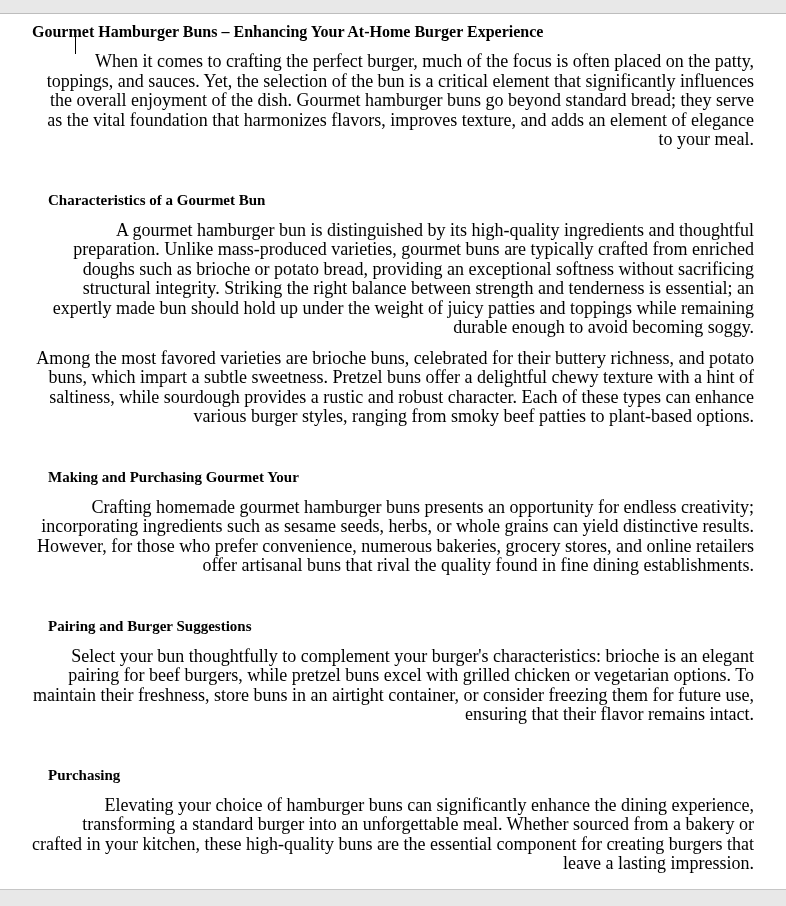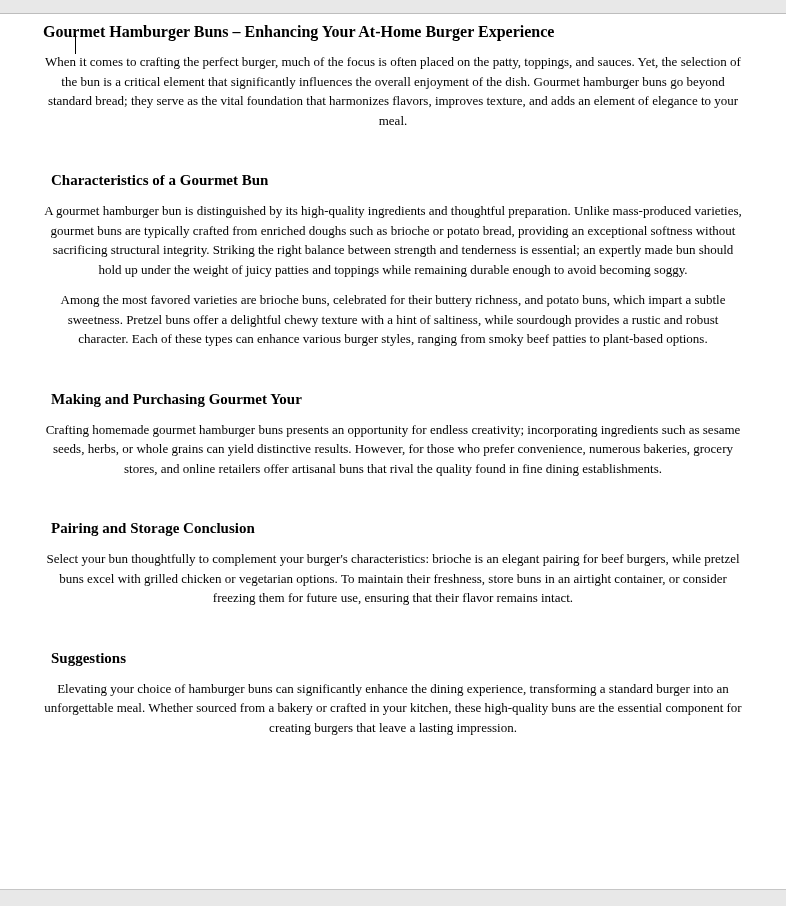--- a/index.html
+++ b/index.html
@@ -25,21 +25,21 @@
   }
   .chrome.bottom {
     height: 17px;
     border-top: 1px solid #c6c6c6;
   }
   .page {
     position: relative;
     width: 786px;
     height: 875px;
     box-sizing: border-box;
-    padding: 0 43px;
+    padding: 0 32px;
     background: #ffffff;
     overflow: hidden;
   }
   .caret {
     position: absolute;
     left: 75px;
     top: 20px;
     width: 1px;
     height: 20px;
     background: #000000;
@@ -47,27 +47,27 @@
   h1.doc-title {
     font-size: 16px;
     line-height: 21px;
     font-weight: bold;
     margin: 7px 0 10px 0;
   }
   h2.section-heading {
     font-size: 15px;
     line-height: 21px;
     font-weight: bold;
-    margin: 40px 0 10px 8px;
+    margin: 40px 0 10px 16px;
   }
   p.body-para {
-    font-size: 13px;
+    font-size: 18px;
     line-height: 19.5px;
     margin: 0 0 11px 0;
-    text-align: center;
+    text-align: right;
   }
 </style>
 </head>
 <body>
 
 <div class="chrome top"></div>
 
 <div class="page">
   <span class="caret"></span>
 
@@ -76,20 +76,20 @@
   <p class="body-para">When it comes to crafting the perfect burger, much of the focus is often placed on the patty, toppings, and sauces. Yet, the selection of the bun is a critical element that significantly influences the overall enjoyment of the dish. Gourmet hamburger buns go beyond standard bread; they serve as the vital foundation that harmonizes flavors, improves texture, and adds an element of elegance to your meal.</p>
 
   <h2 class="section-heading">Characteristics of a Gourmet Bun</h2>
   <p class="body-para">A gourmet hamburger bun is distinguished by its high-quality ingredients and thoughtful preparation. Unlike mass-produced varieties, gourmet buns are typically crafted from enriched doughs such as brioche or potato bread, providing an exceptional softness without sacrificing structural integrity. Striking the right balance between strength and tenderness is essential; an expertly made bun should hold up under the weight of juicy patties and toppings while remaining durable enough to avoid becoming soggy.</p>
 
   <p class="body-para">Among the most favored varieties are brioche buns, celebrated for their buttery richness, and potato buns, which impart a subtle sweetness. Pretzel buns offer a delightful chewy texture with a hint of saltiness, while sourdough provides a rustic and robust character. Each of these types can enhance various burger styles, ranging from smoky beef patties to plant-based options.</p>
 
   <h2 class="section-heading">Making and Purchasing Gourmet Your</h2>
   <p class="body-para">Crafting homemade gourmet hamburger buns presents an opportunity for endless creativity; incorporating ingredients such as sesame seeds, herbs, or whole grains can yield distinctive results. However, for those who prefer convenience, numerous bakeries, grocery stores, and online retailers offer artisanal buns that rival the quality found in fine dining establishments.</p>
 
-  <h2 class="section-heading">Pairing and Storage Conclusion</h2>
+  <h2 class="section-heading">Pairing and Burger Suggestions</h2>
   <p class="body-para">Select your bun thoughtfully to complement your burger's characteristics: brioche is an elegant pairing for beef burgers, while pretzel buns excel with grilled chicken or vegetarian options. To maintain their freshness, store buns in an airtight container, or consider freezing them for future use, ensuring that their flavor remains intact.</p>
 
-  <h2 class="section-heading">Suggestions</h2>
+  <h2 class="section-heading">Purchasing</h2>
   <p class="body-para">Elevating your choice of hamburger buns can significantly enhance the dining experience, transforming a standard burger into an unforgettable meal. Whether sourced from a bakery or crafted in your kitchen, these high-quality buns are the essential component for creating burgers that leave a lasting impression.</p>
 </div>
 
 <div class="chrome bottom"></div>
 
 </body></html>

